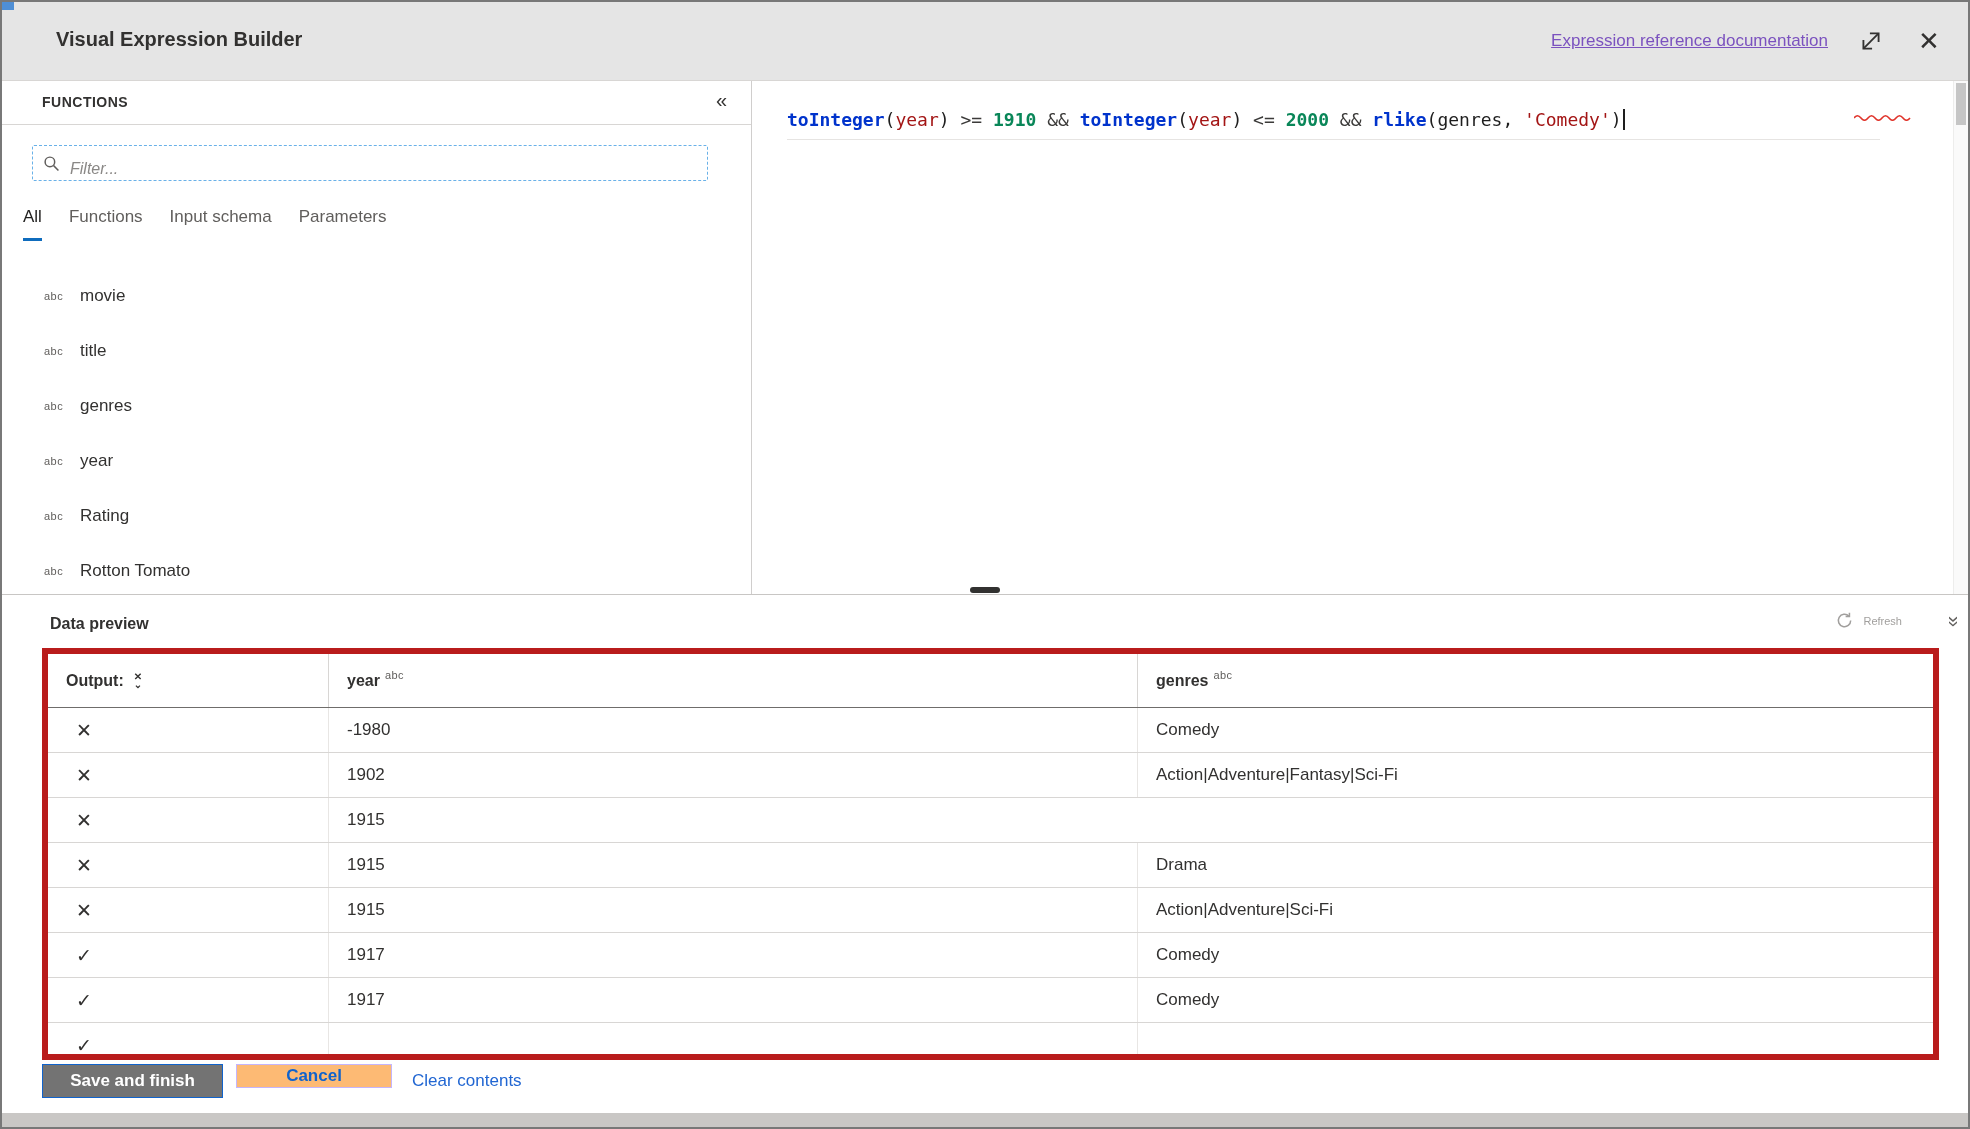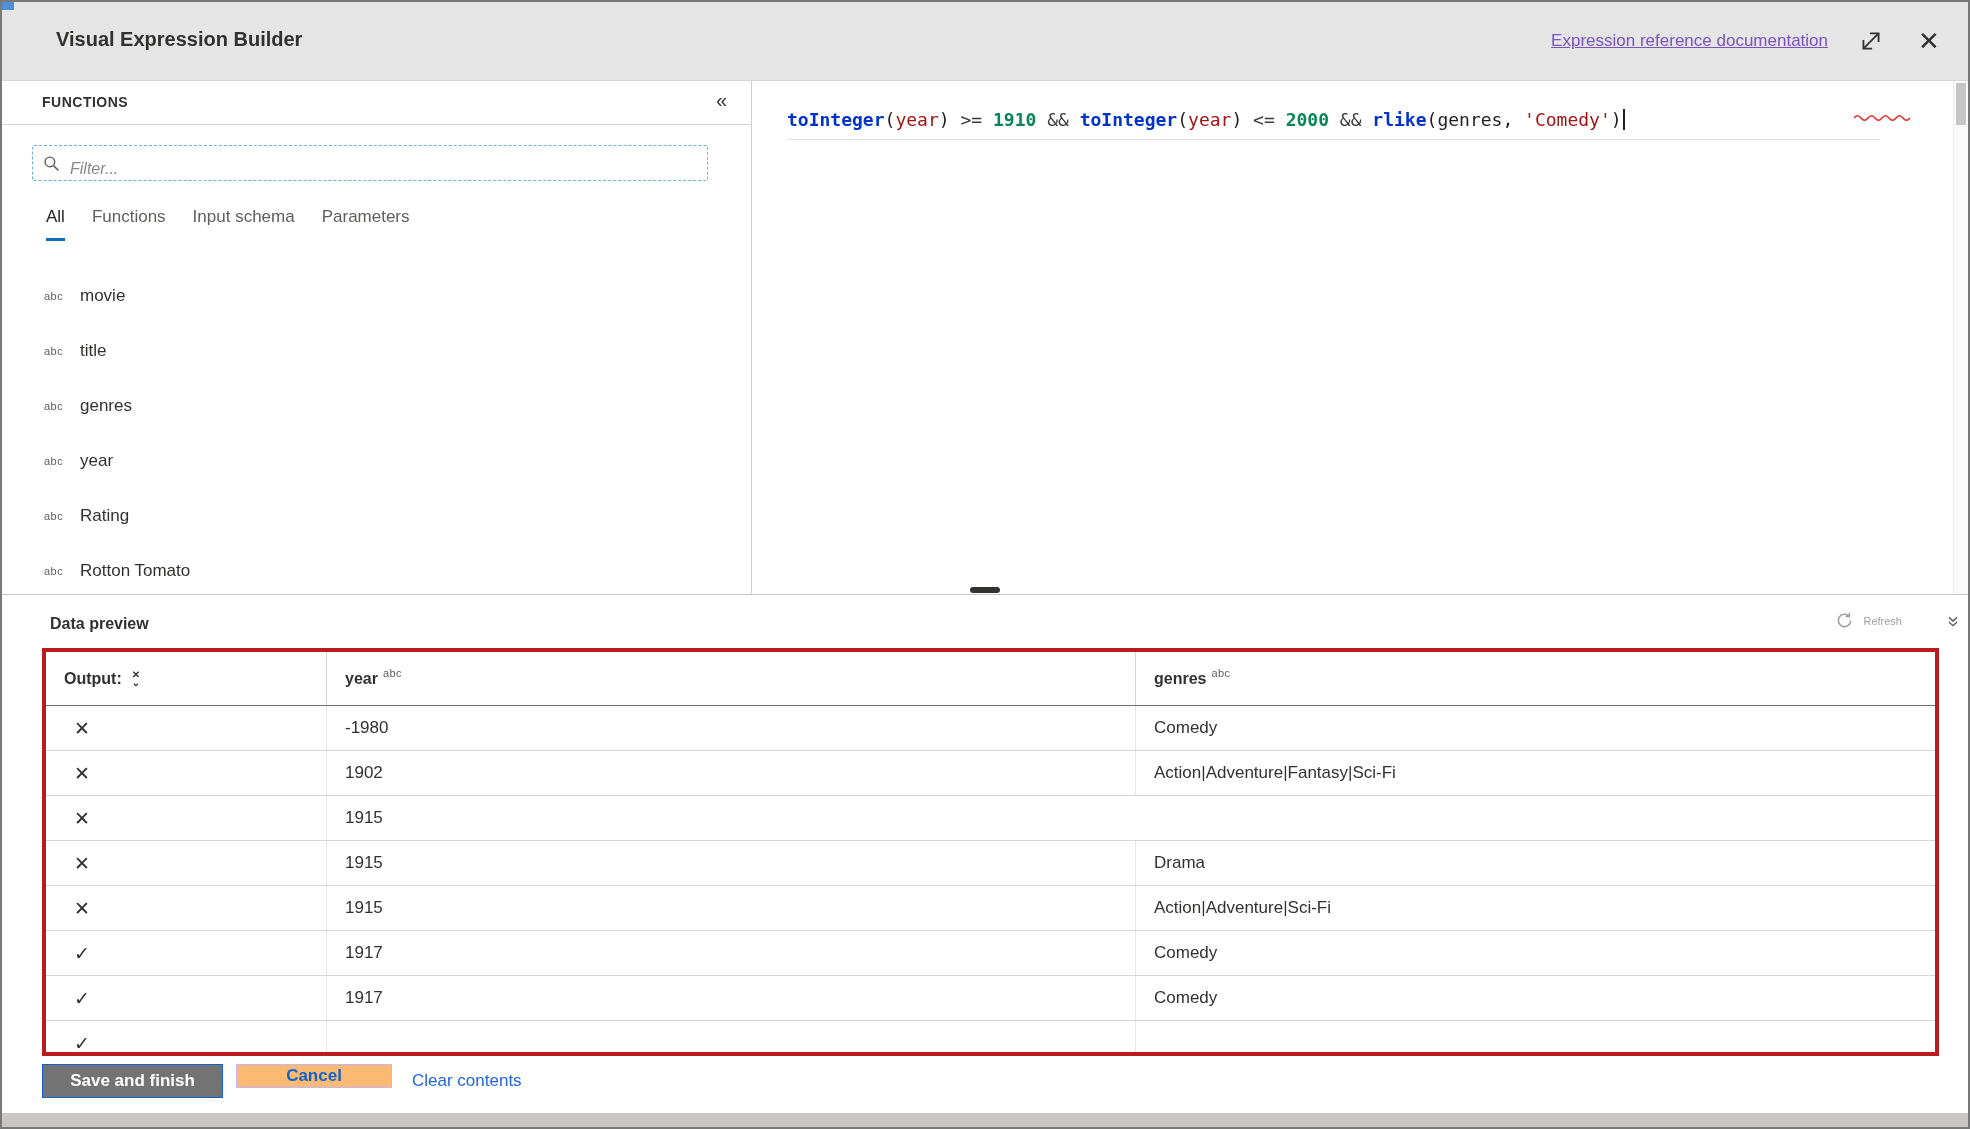--- a/index.html
+++ b/index.html
@@ -16,21 +16,21 @@
   .close-x{font-size:26px;line-height:1;color:#323130;font-weight:300;}
 
   
   .left-panel{position:absolute;top:79px;left:0;width:750px;height:513px;border-right:1px solid #d0cecd;background:#fff;box-sizing:border-box;}
   .panel-head{height:43px;border-bottom:1px solid #d8d6d4;position:relative;}
   .panel-head-label{position:absolute;left:40px;top:13px;font-size:14px;font-weight:600;letter-spacing:.5px;color:#323130;}
   .collapse-ic{position:absolute;right:24px;top:8px;font-size:20px;color:#323130;cursor:pointer;}
   .filter-box{margin:20px 43px 0 30px;height:36px;border:1px dashed #69b1e8;border-radius:2px;display:flex;align-items:center;padding:0 10px;box-sizing:border-box;}
   .filter-box input{border:none;outline:none;flex:1;font-size:16px;margin-left:8px;color:#0f766e;font-family:"Liberation Sans",sans-serif;background:transparent;margin-top:12px;}
   .filter-box input::placeholder{font-style:italic;color:#8a8886;}
-  .tabs{margin:26px 0 0 44px;display:flex;gap:27px;height:34px;}
+  .tabs{margin:26px 0 0 21px;display:flex;gap:27px;height:34px;}
   .tab{font-size:17px;color:#605e5c;padding-bottom:7px;cursor:pointer;border-bottom:3px solid transparent;}
   .tab.active{color:#201f1e;border-bottom-color:#0f6cbd;font-weight:400;}
   .schema-list{margin-top:27px;}
   .schema-item{height:55px;display:flex;align-items:center;padding-left:42px;cursor:pointer;}
   .schema-item .abc{width:32px;font-size:11px;color:#605e5c;letter-spacing:.5px;}
   .schema-item .schema-label{font-size:17px;color:#323130;margin-left:4px;}
 
   
   .editor{position:absolute;top:79px;left:751px;right:0;height:513px;background:#fff;}
   .current-line{position:absolute;left:34px;top:24px;width:1093px;height:34px;border-bottom:1px solid #e6e4e2;}
@@ -49,21 +49,21 @@
   
   .splitter{position:absolute;top:592px;left:0;right:0;height:1px;background:#c8c6c4;}
   .split-handle{position:absolute;top:585px;left:50%;margin-left:-15px;width:30px;height:6px;background:#323130;border-radius:3px;cursor:row-resize;}
 
   
   .preview-head{position:absolute;top:600px;left:8px;right:0;height:46px;background:#fff;}
   .preview-title{position:absolute;left:40px;top:13px;font-size:16px;font-weight:700;color:#323130;}
   .refresh-btn{position:absolute;right:66px;top:9px;display:flex;align-items:center;gap:9px;color:#a19f9d;font-size:11px;cursor:default;}
   .dbl-chevron{position:absolute;right:8px;top:8px;font-size:20px;color:#605e5c;transform:rotate(90deg);cursor:pointer;}
 
-  .ptable{position:absolute;top:646px;left:40px;right:29px;border:4px solid #b91c1c;box-sizing:border-box;background:#fff;}
+  .ptable{position:absolute;top:646px;left:40px;right:29px;border:6px solid #b91c1c;box-sizing:border-box;background:#fff;}
   .thead{display:grid;grid-template-columns:280px 809px 1fr;height:53px;border-bottom:1px solid #6f6d6b;align-items:center;}
   .th{font-size:16px;font-weight:700;color:#323130;padding-left:18px;display:flex;align-items:center;height:100%;box-sizing:border-box;}
   .th + .th{border-left:1px solid #d8d6d4;}
   .th .sup{font-size:11px;font-weight:400;color:#605e5c;position:relative;top:-6px;margin-left:5px;letter-spacing:.4px;}
   .out-ic{display:inline-flex;flex-direction:column;align-items:center;margin-left:10px;line-height:8px;color:#323130;cursor:pointer;}
   .out-ic span{font-size:10px;display:block;}
   .tbody{height:346px;overflow:hidden;}
   .trow{display:grid;grid-template-columns:280px 809px 1fr;height:45px;border-bottom:1px solid #d8d6d4;align-items:center;box-sizing:border-box;}
   .td{font-size:17px;color:#323130;padding-left:18px;height:100%;display:flex;align-items:center;box-sizing:border-box;}
   .td + .td{border-left:1px solid #e8e6e4;}

